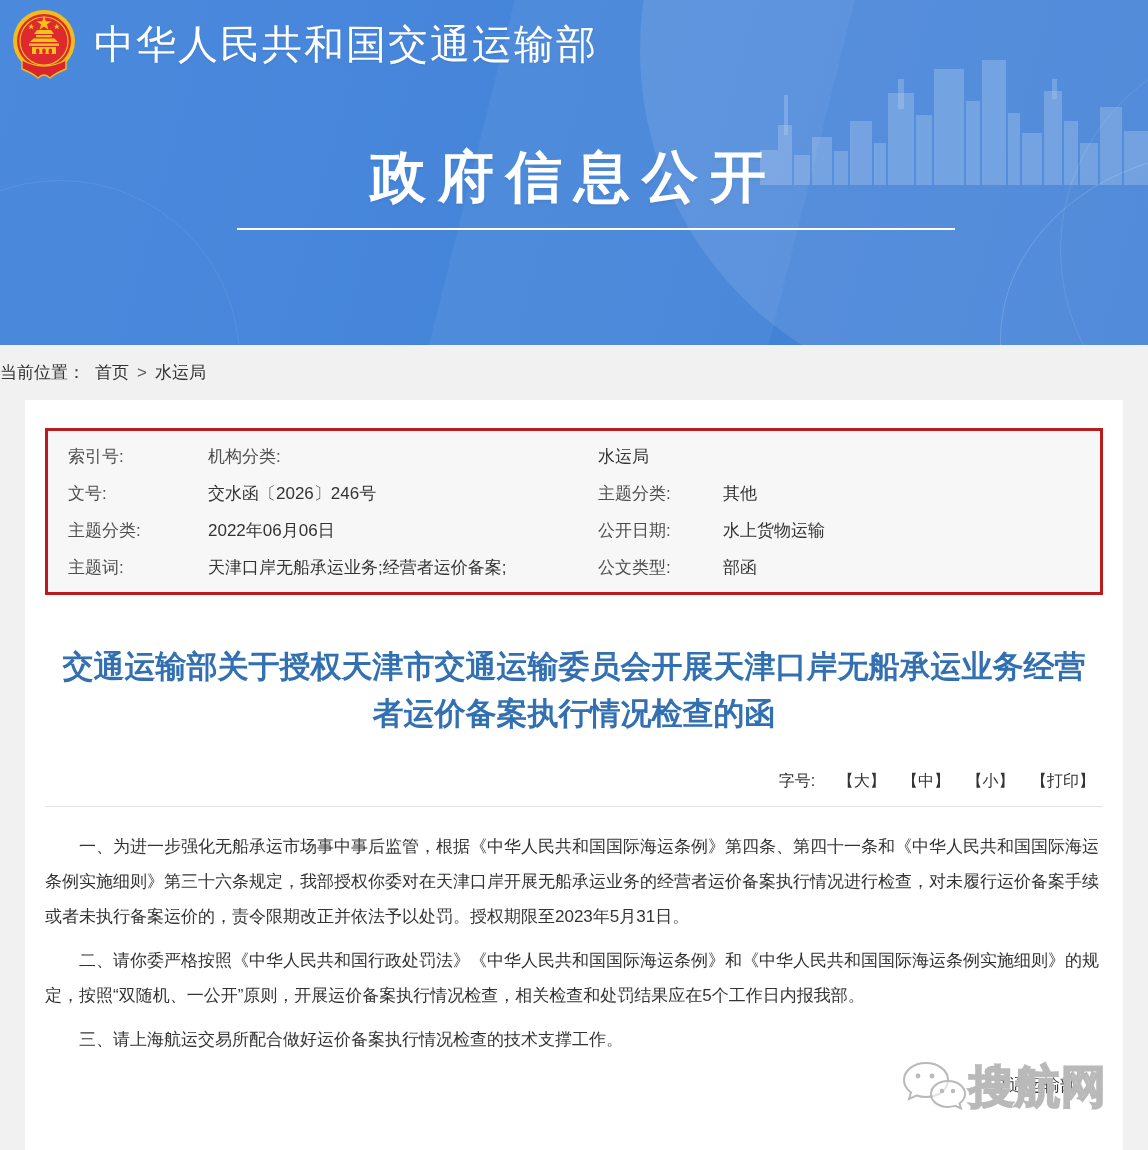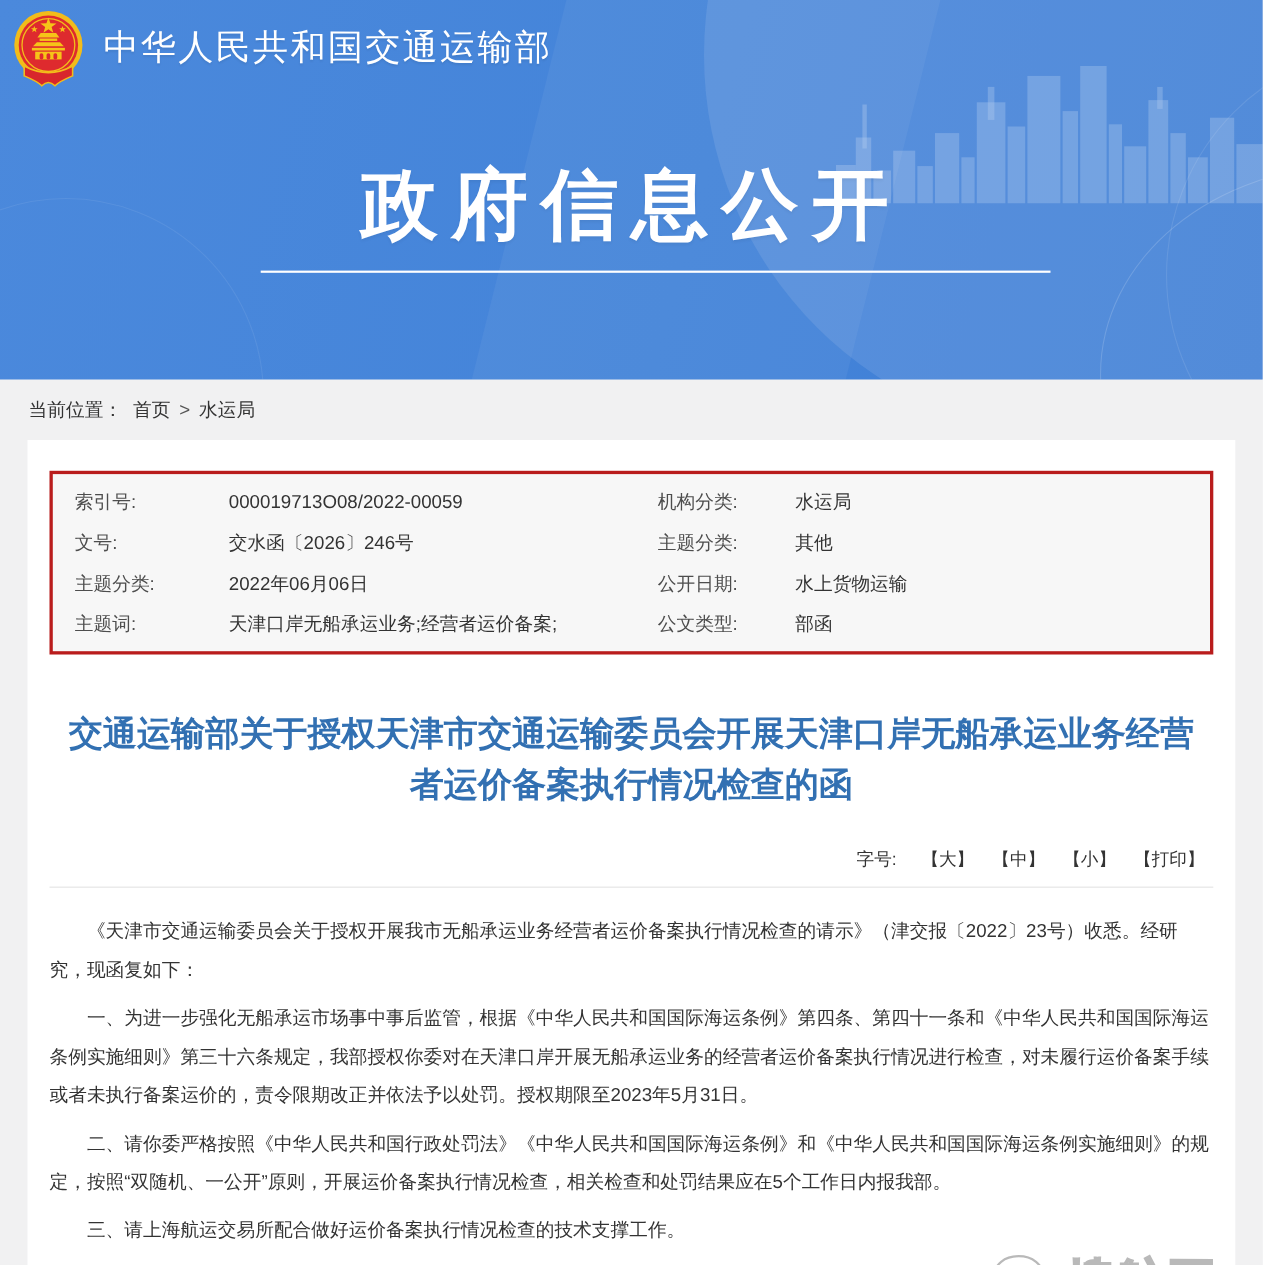--- a/index.html
+++ b/index.html
@@ -28,34 +28,34 @@
   .skyline { position:absolute; left:760px; top:55px; width:400px; height:130px; opacity:.55; }
   .net-arc {
     position:absolute; border:1px solid rgba(255,255,255,0.16); border-radius:50%;
   }
   .arc1 { left:1000px; top:150px; width:460px; height:380px; }
   .arc2 { left:1060px; top:40px; width:420px; height:420px; border-color:rgba(255,255,255,0.10); }
   .arc3 { left:-120px; top:180px; width:360px; height:360px; border-color:rgba(255,255,255,0.08); }
   .topbar { position:relative; display:flex; align-items:center; padding:6px 0 0 10px; height:82px; }
   .emblem { width:68px; height:72px; flex:0 0 auto; }
   .site-title {
-    color:#fff; font-size:32px; letter-spacing:2px; margin-left:16px; font-weight:500;
+    color:#fff; font-size:40px; letter-spacing:2px; margin-left:16px; font-weight:500;
     text-shadow:0 1px 2px rgba(0,0,0,0.08);
   }
   .banner-wrap { position:relative; text-align:center; margin-top:58px; }
   .banner-title {
-    color:#fff; font-size:70px; font-weight:bold; letter-spacing:12px;
+    color:#fff; font-size:56px; font-weight:bold; letter-spacing:12px;
     text-shadow:0 2px 3px rgba(0,0,0,0.06);
   }
   .banner-underline {
     width:718px; height:0; border-bottom:2px solid #fff; margin:12px 0 0 237px;
   }
   
   .breadcrumb {
-    height:55px; display:flex; align-items:center; padding-left:26px;
+    height:55px; display:flex; align-items:center; 
     font-size:17px; color:#333; background:#f1f1f2;
   }
   .breadcrumb a { color:#333; text-decoration:none; }
   .crumb-home { margin-left:10px; cursor:pointer; }
   .crumb-sep { margin:0 8px; color:#555; }
   .crumb-cur { cursor:pointer; }
   
   .card {
     margin:0 25px; background:#fff; height:750px; position:relative;
     padding:28px 20px 0 20px;
@@ -171,21 +171,20 @@
   <a class="crumb-home">首页</a>
   <span class="crumb-sep">&gt;</span>
   <a class="crumb-cur">水运局</a>
 </div>
 
 <div class="card">
 
   <div class="meta-table">
     <div class="meta-row">
       <span class="meta-label">索引号:</span>
-      <span class="meta-value">000019713O08/2022-00059</span>
       <span class="meta-label">机构分类:</span>
       <span class="meta-value">水运局</span>
     </div>
     <div class="meta-row">
       <span class="meta-label">文号:</span>
       <span class="meta-value">交水函〔2026〕246号</span>
       <span class="meta-label">主题分类:</span>
       <span class="meta-value">其他</span>
     </div>
     <div class="meta-row">
@@ -206,21 +205,20 @@
 
   <div class="font-controls">
     <span class="fc-label">字号:</span>
     <span class="fc-btn">【大】</span>
     <span class="fc-btn">【中】</span>
     <span class="fc-btn">【小】</span>
     <span class="fc-btn">【打印】</span>
   </div>
 
   <div class="doc-body">
-    <p>《天津市交通运输委员会关于授权开展我市无船承运业务经营者运价备案执行情况检查的请示》（津交报〔2022〕23号）收悉。经研究，现函复如下：</p>
     <p>一、为进一步强化无船承运市场事中事后监管，根据《中华人民共和国国际海运条例》第四条、第四十一条和《中华人民共和国国际海运条例实施细则》第三十六条规定，我部授权你委对在天津口岸开展无船承运业务的经营者运价备案执行情况进行检查，对未履行运价备案手续或者未执行备案运价的，责令限期改正并依法予以处罚。授权期限至2023年5月31日。</p>
     <p>二、请你委严格按照《中华人民共和国行政处罚法》《中华人民共和国国际海运条例》和《中华人民共和国国际海运条例实施细则》的规定，按照“双随机、一公开”原则，开展运价备案执行情况检查，相关检查和处罚结果应在5个工作日内报我部。</p>
     <p>三、请上海航运交易所配合做好运价备案执行情况检查的技术支撑工作。</p>
   </div>
 
   <div class="signature">
     <div class="sig-org">交通运输部</div>
 
     <div class="watermark">
       <svg class="wechat-icon" viewBox="0 0 66 56">

